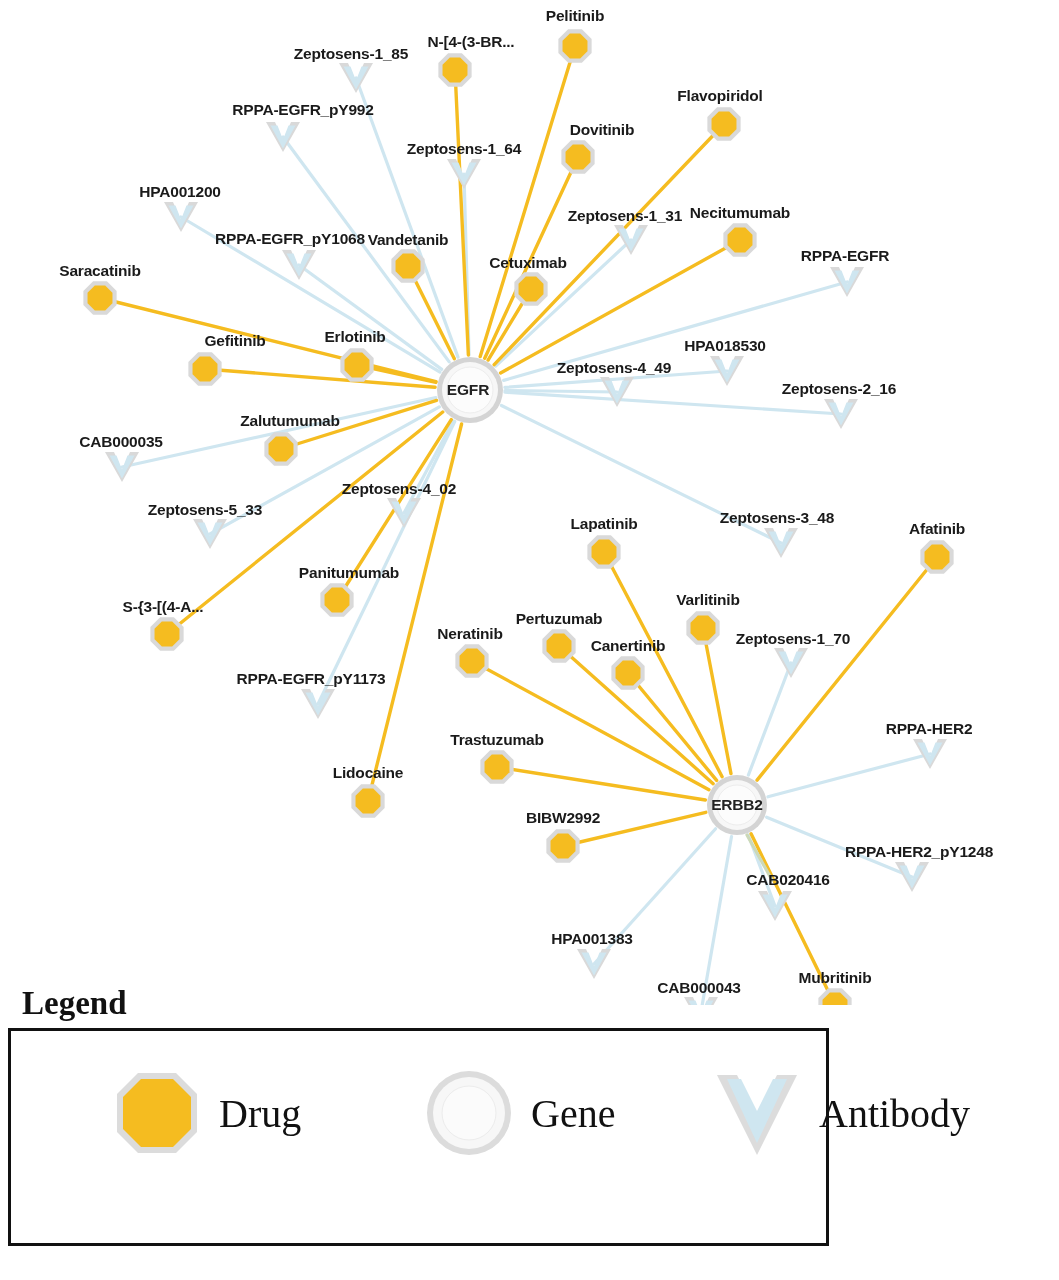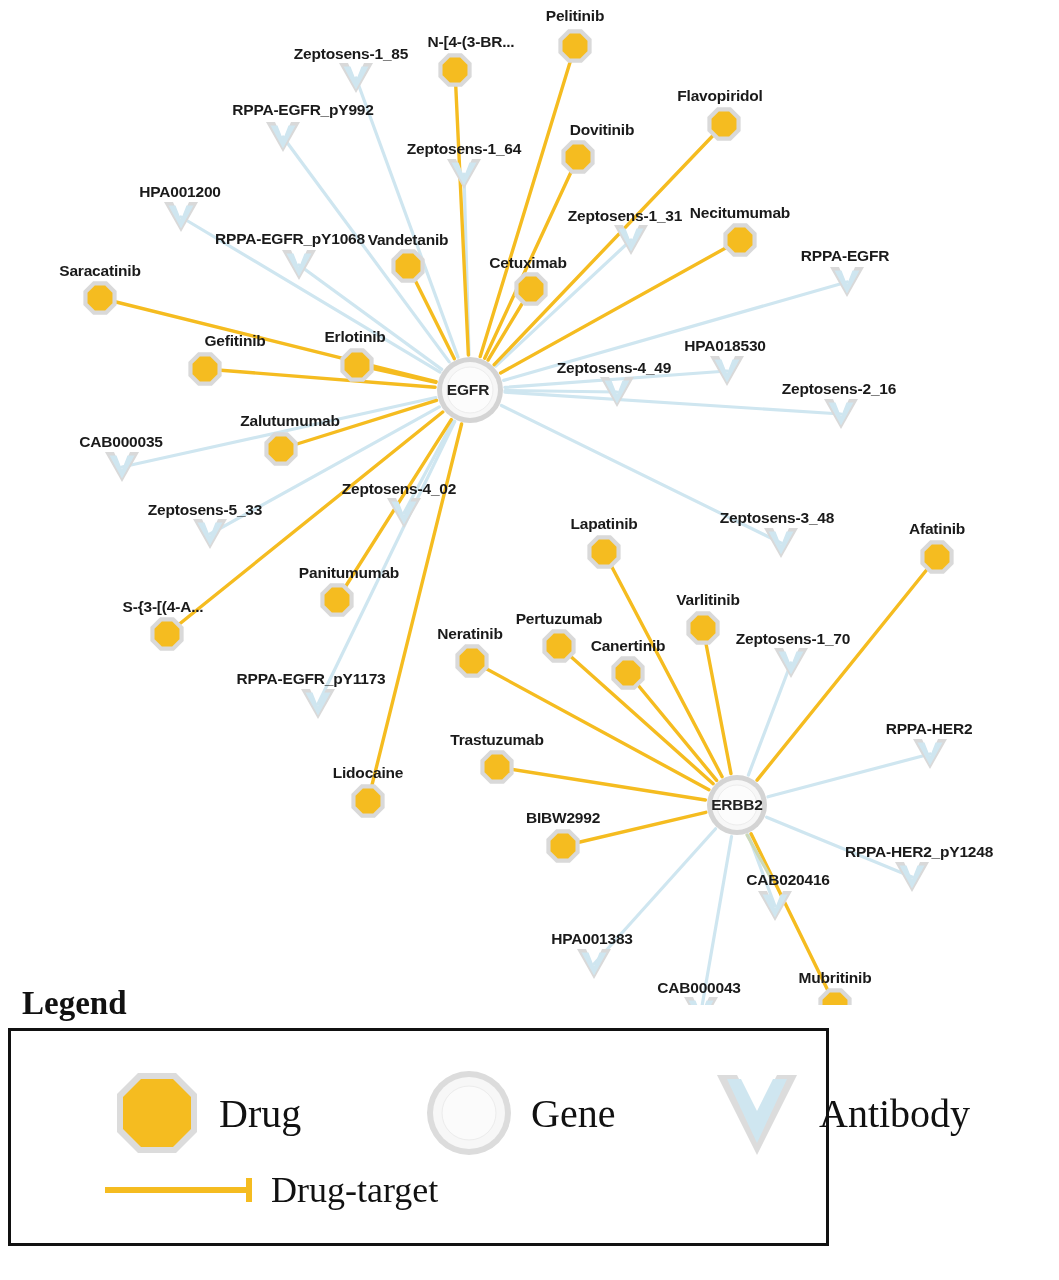--- a/index.html
+++ b/index.html
@@ -316,22 +316,15 @@
       </div>
       <div class="legend-item" style="left:700px; top:18px;">
         <svg width="92" height="92" viewBox="0 0 92 92">
           <polygon points="6,8 46,88 86,8 66,8 46,48 26,8" fill="#dcdcdc"></polygon>
           <polygon points="16,12 46,76 76,12 62,12 46,44 30,12" fill="#cfe6f0"></polygon>
         </svg>
         <span class="legend-text">Antibody</span>
       </div>
     </div>
     <div class="legend-row2">
-      <div class="legend-edge-item" style="left:90px; top:0px;">
-        <svg width="160" height="40" viewBox="0 0 160 40">
-          <line x1="4" y1="20" x2="148" y2="20" stroke="#f5bc20" stroke-width="6"></line>
-          <line x1="148" y1="8" x2="148" y2="32" stroke="#f5bc20" stroke-width="6"></line>
-        </svg>
-        <span class="legend-edge-text">Drug-target</span>
-      </div>
     </div>
   </div>
 </div>
 
 </body></html>

